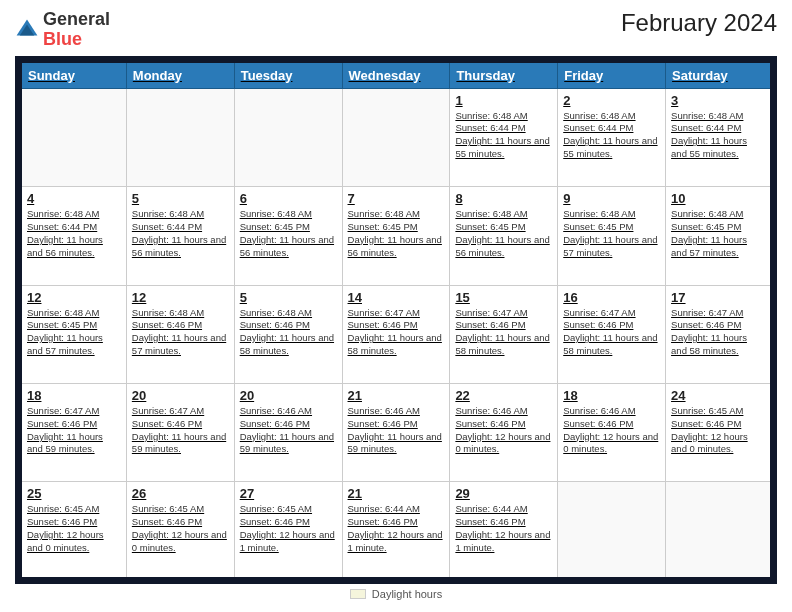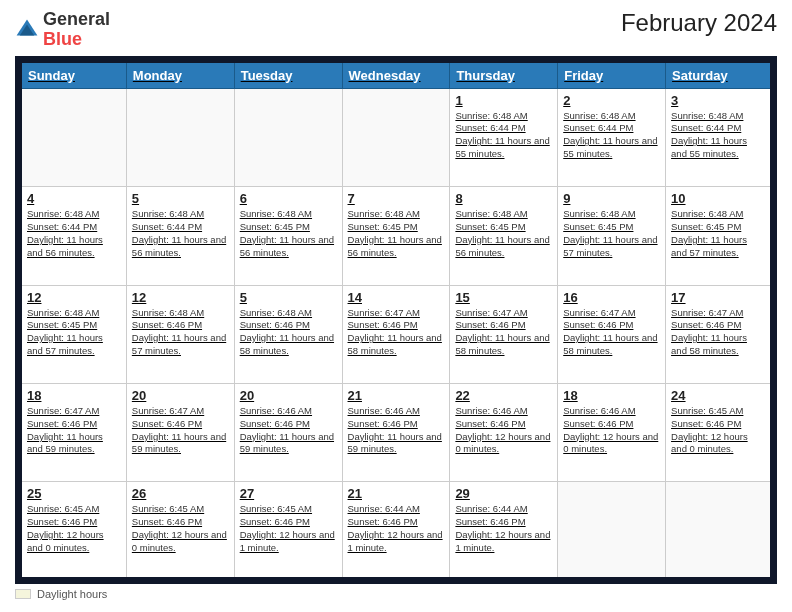--- a/index.html
+++ b/index.html
@@ -88,21 +88,21 @@
       font-size: 9.5px;
       color: #333;
       line-height: 1.35;
     }
     .empty-cell {
       background: #f9f9f9;
     }
     .footer {
       display: flex;
       align-items: center;
-      justify-content: flex-start;
+      justify-content: center;
       padding: 4px 0 2px;
       font-size: 11px;
       color: #555;
       gap: 6px;
     }
     .daylight-box {
       display: inline-block;
       width: 16px;
       height: 10px;
       background: #f5f5dc;

